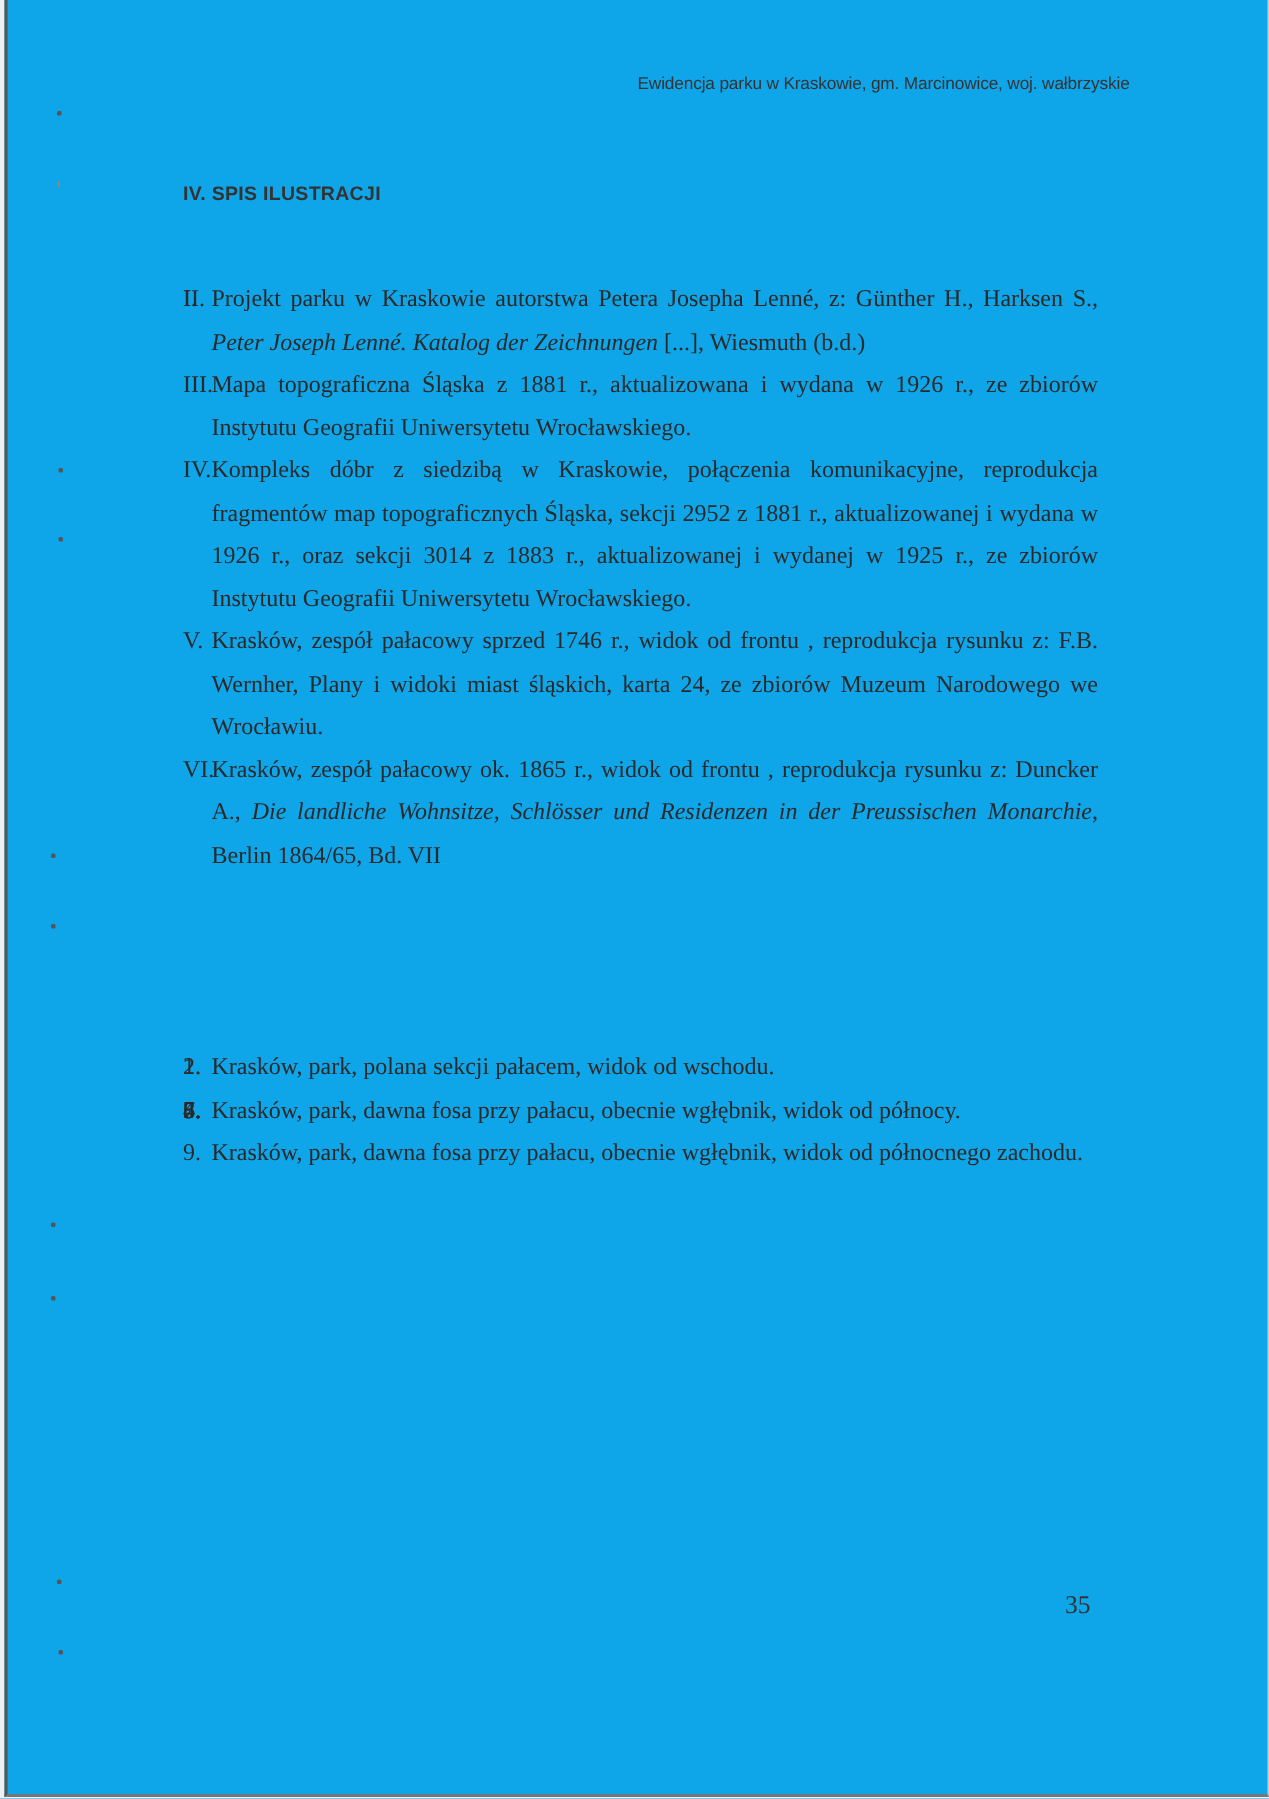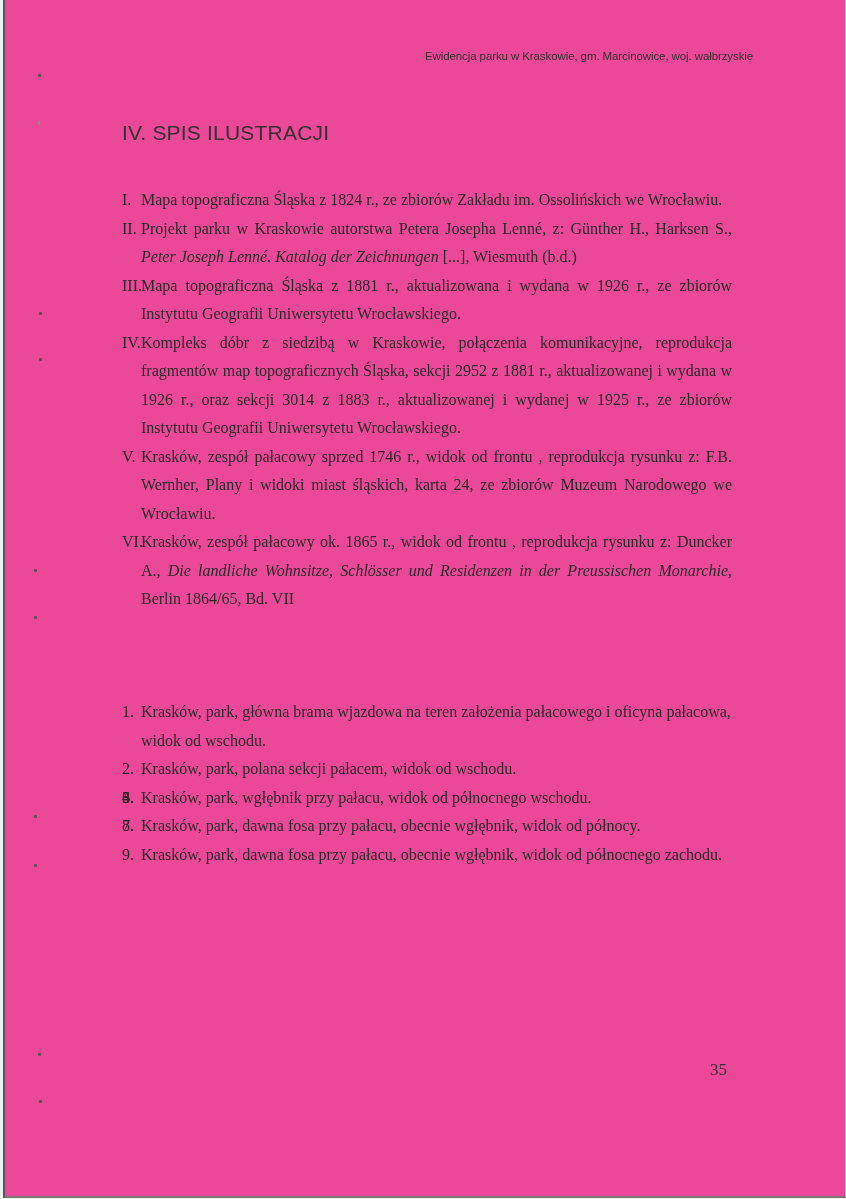--- a/index.html
+++ b/index.html
@@ -14,21 +14,21 @@
       overflow: hidden;
       font-family: "Liberation Serif", serif;
       color: #2a2a2a;
     }
     .page {
       position: absolute;
       left: 3px;
       top: 0;
       width: 840px;
       height: 1196px;
-      background: #ec4899;
+      background: #0ea5e9;
       border-left: 2px solid #555;
       border-bottom: 2px solid #777;
       border-right: 1px solid #ccc;
     }
     .running-header {
       position: absolute;
       left: 420px;
       top: 50px;
       width: 310px;
       text-align: right;
@@ -36,25 +36,25 @@
       font-size: 11.5px;
       color: #333;
       letter-spacing: -0.1px;
       white-space: nowrap;
     }
     .section-title {
       position: absolute;
       left: 117px;
       top: 121px;
       font-family: "Liberation Sans", sans-serif;
-      font-size: 21px;
+      font-size: 13px;
       color: #333;
       letter-spacing: 0.2px;
       margin: 0;
-      font-weight: normal;
+      font-weight: bold;
     }
     .roman-list {
       position: absolute;
       left: 117px;
       top: 186px;
       width: 610px;
       margin: 0;
       padding: 0;
       list-style: none;
     }
@@ -110,21 +110,20 @@
 
 <div class="page">
 
   <div class="running-header">Ewidencja parku w Kraskowie, gm. Marcinowice, woj. wałbrzyskie</div>
 
   <h1 class="section-title">IV. SPIS ILUSTRACJI</h1>
 
   <ul class="roman-list">
     <li>
       <span class="num">I.</span>
-      <span>Mapa topograficzna Śląska z 1824 r., ze zbiorów Zakładu im. Ossolińskich we Wrocławiu.</span>
     </li>
     <li>
       <span class="num">II.</span>
       <span>Projekt parku w Kraskowie autorstwa Petera Josepha Lenné, z: Günther H., Harksen S., </span><i>Peter Joseph Lenné. Katalog der Zeichnungen</i><span> [...], Wiesmuth (b.d.)</span>
     </li>
     <li>
       <span class="num">III.</span>
       <span>Mapa topograficzna Śląska z 1881 r., aktualizowana i wydana w 1926 r., ze zbiorów Instytutu Geografii Uniwersytetu Wrocławskiego.</span>
     </li>
     <li>
@@ -137,38 +136,36 @@
     </li>
     <li>
       <span class="num">VI.</span>
       <span>Krasków, zespół pałacowy ok. 1865 r., widok od frontu , reprodukcja rysunku z: Duncker A., </span><i>Die landliche Wohnsitze, Schlösser und Residenzen in der Preussischen Monarchie</i><span>, Berlin 1864/65, Bd. VII</span>
     </li>
   </ul>
 
   <ul class="photo-list">
     <li>
       <span class="num">1.</span>
-      <span>Krasków, park, główna brama wjazdowa na teren założenia pałacowego i oficyna pałacowa, widok od wschodu.</span>
     </li>
     <li>
       <span class="num">2.</span>
       <span>Krasków, park, polana sekcji pałacem, widok od wschodu.</span>
     </li>
     <li>
       <span class="num">3.</span>
     </li>
     <li>
       <span class="num">4.</span>
     </li>
     <li>
       <span class="num">5.</span>
     </li>
     <li>
       <span class="num">6.</span>
-      <span>Krasków, park, wgłębnik przy pałacu, widok od północnego wschodu.</span>
     </li>
     <li>
       <span class="num">7.</span>
     </li>
     <li>
       <span class="num">8.</span>
       <span>Krasków, park, dawna fosa przy pałacu, obecnie wgłębnik, widok od północy.</span>
     </li>
     <li>
       <span class="num">9.</span>

